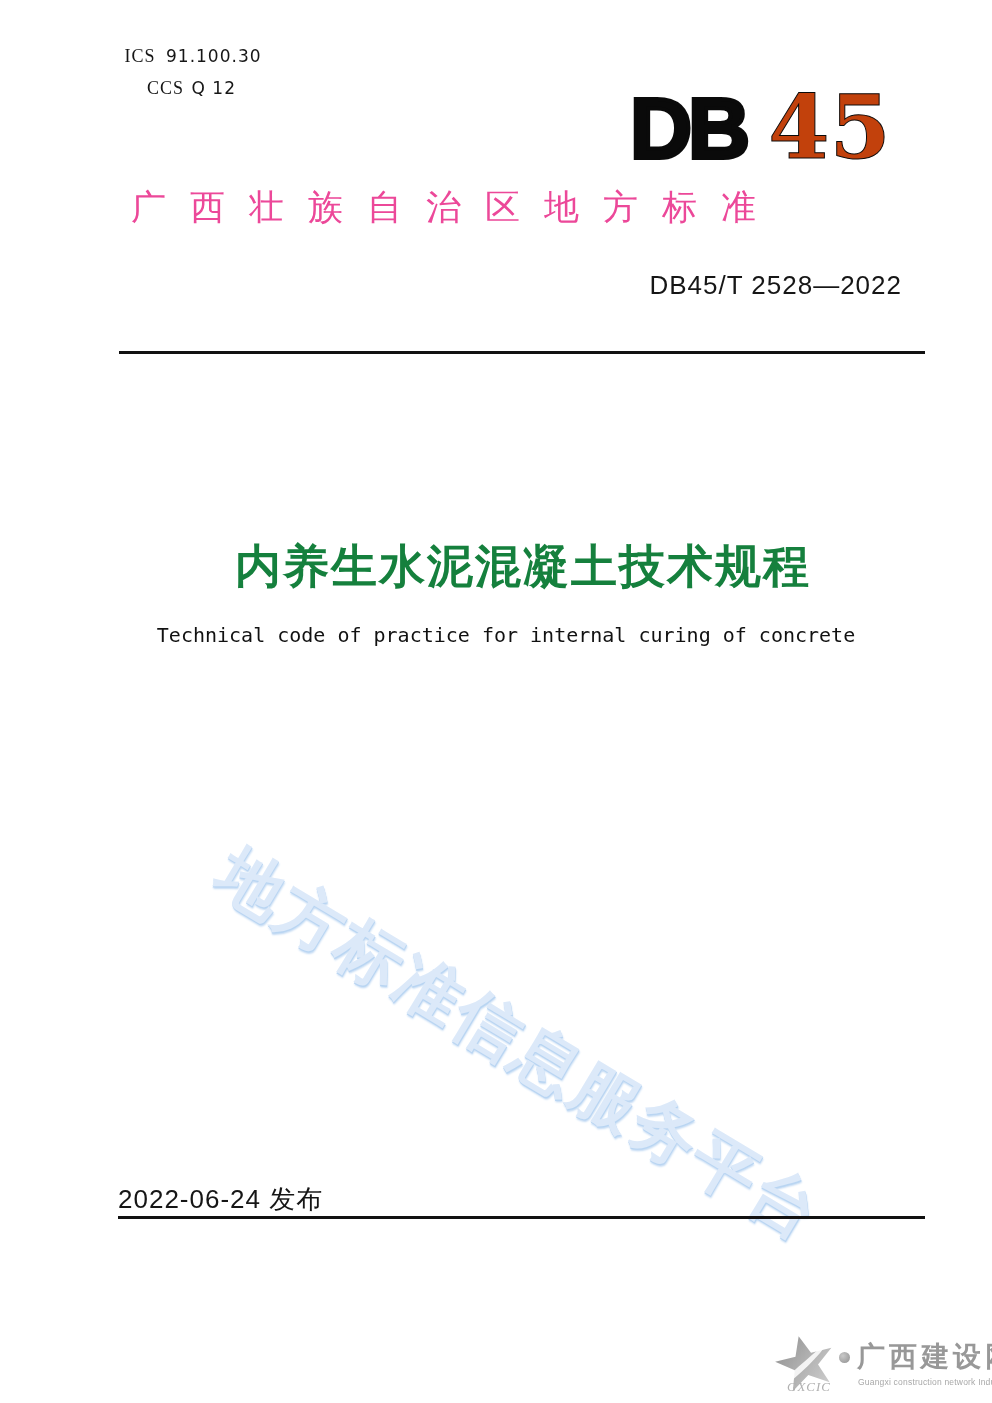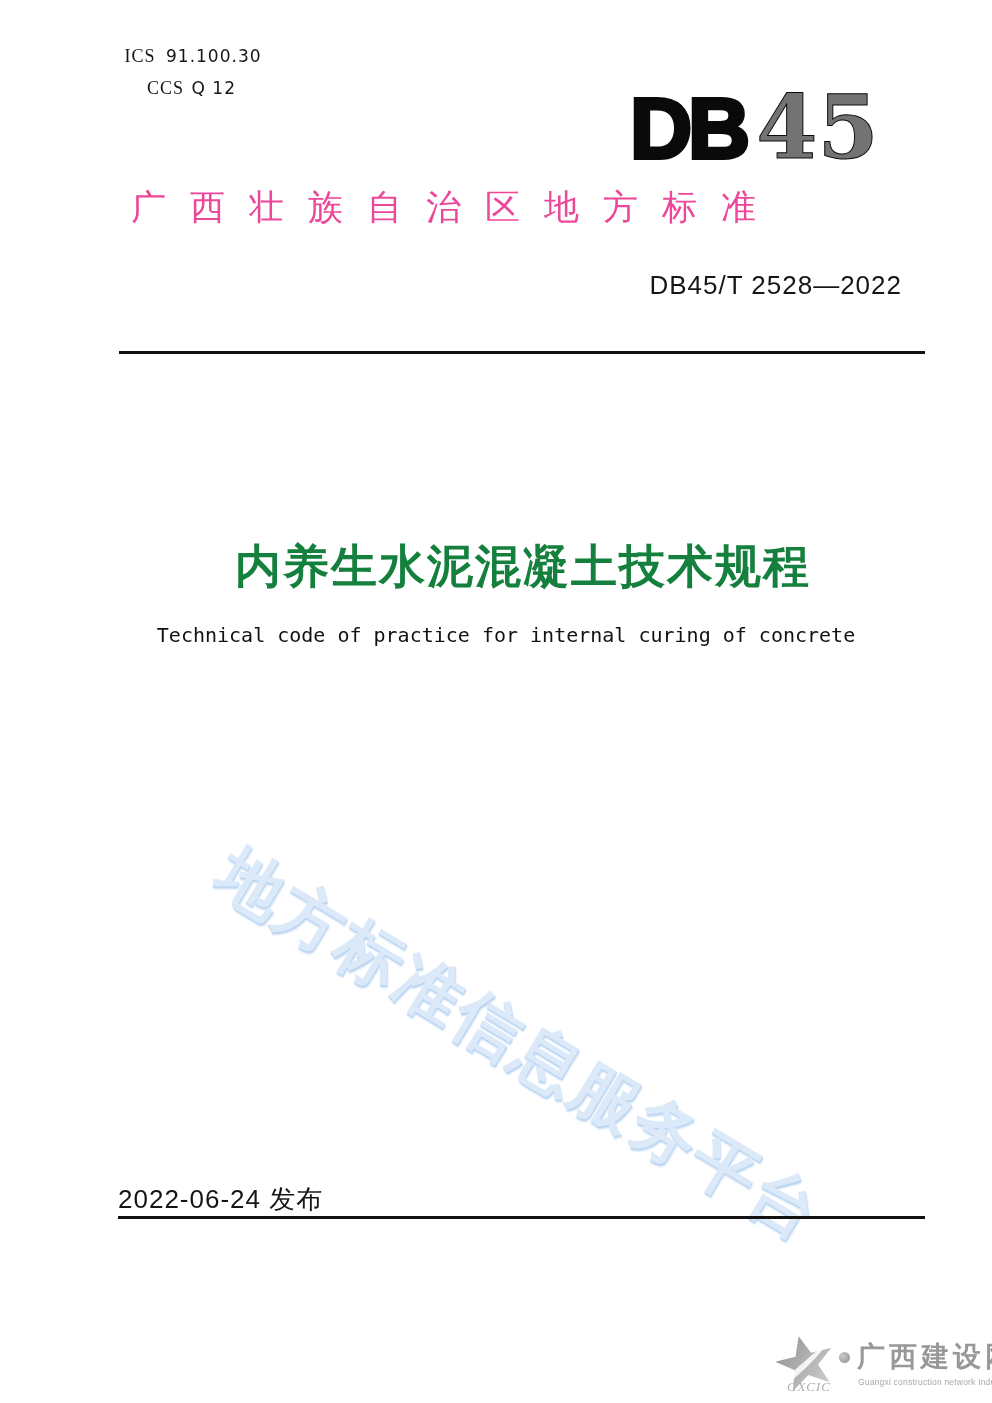--- a/index.html
+++ b/index.html
@@ -23,23 +23,23 @@
   .db-logo .db{
     font-family:"Liberation Sans",sans-serif;
     font-weight:bold;font-size:86px;
     letter-spacing:-4px;
     -webkit-text-stroke:4px #0a0a0a;
     color:#0a0a0a;
   }
   .db-logo .n45{
     font-family:"DejaVu Serif",serif;
     font-weight:bold;font-size:88px;
-    letter-spacing:0px;margin-left:10px;
+    letter-spacing:0px;margin-left:22px;
     -webkit-text-stroke:1px #0a0a0a;
-    color:#737373;
+    color:#c2410c;
   }
 
   
   .category{
     position:absolute;left:106px;top:184px;
     font-size:35px;letter-spacing:24px;white-space:nowrap;
     color:#ec4899;
     margin-left:25px;
   }
 

